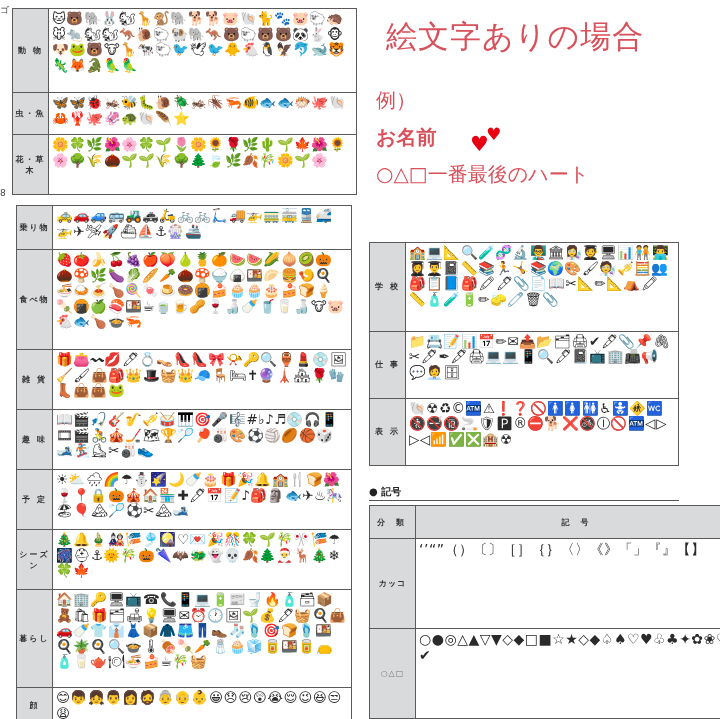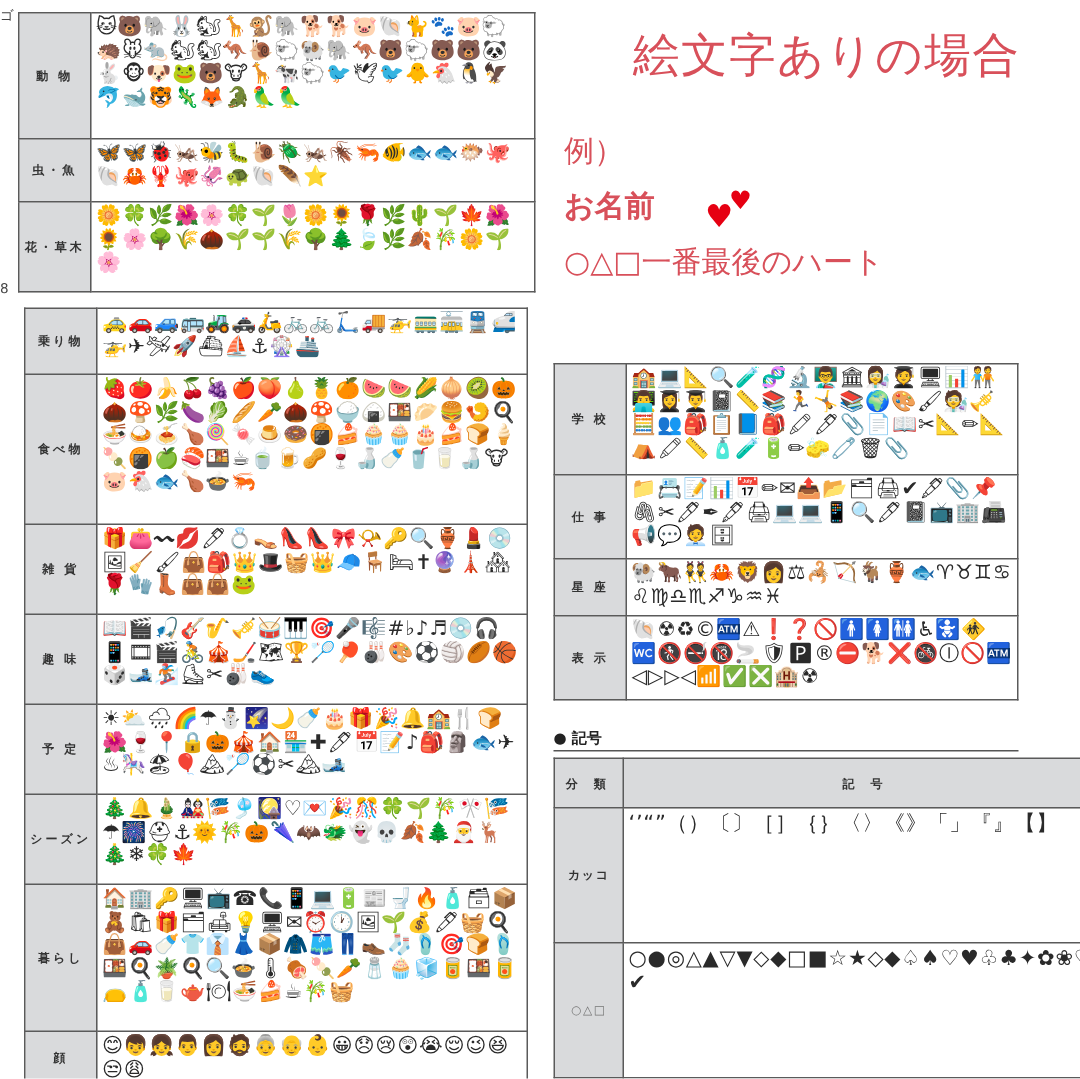--- a/index.html
+++ b/index.html
@@ -3,21 +3,21 @@
 <meta charset="utf-8">
 <style>
   * { box-sizing: border-box; margin: 0; padding: 0; }
   html, body { width: 720px; height: 719px; background: #ffffff; overflow: hidden; }
   body { position: relative; font-family: "DejaVu Sans", sans-serif; color: #222; }
 
   .panel { position: absolute; background: #fff; }
   table.emo { border-collapse: collapse; width: 100%; height: 100%; table-layout: fixed; }
   table.emo td { border: 1.5px solid #5a5a5a; vertical-align: top; }
   table.emo td.cat {
-    background: #d9dadc; width: 48px; text-align: center; vertical-align: middle;
+    background: #d9dadc; width: 36px; text-align: center; vertical-align: middle;
     font-size: 8px; font-weight: bold; color: #333; letter-spacing: 2px;
   }
   table.emo td.glyphs {
     padding: 2px 3px; font-size: 13.5px; line-height: 15.5px; color: #2a2a2a;
     letter-spacing: 0.5px; word-break: break-all; font-family: "DejaVu Sans", sans-serif;
   }
   table.emo th {
     background: #d9dadc; border: 1.5px solid #5a5a5a; font-size: 8px; font-weight: bold;
     color: #333; height: 14px; letter-spacing: 4px;
   }
@@ -26,21 +26,21 @@
   #p-animals { left: 12px; top: 8px; width: 345px; height: 186px; }
   #p-animals table.emo { border-top: none; }
   #p-left    { left: 16px; top: 205px; width: 336px; height: 514px; }
   #p-right   { left: 369px; top: 242px; width: 310px; height: 224px; }
   #p-symbols { left: 369px; top: 505px; width: 370px; height: 214px; }
 
   .margin-mark { position: absolute; font-size: 9px; color: #444; }
 
   
   .note { position: absolute; color: #d8505a; font-family: "DejaVu Sans", sans-serif; }
-  #note-title { left: 386px; top: 16px; font-size: 31px; letter-spacing: 1px; margin-left: 36px; }
+  #note-title { left: 386px; top: 16px; font-size: 31px; letter-spacing: 1px; }
   #note-ex    { left: 376px; top: 87px; font-size: 20px; }
   #note-name  { left: 376px; top: 124px; font-size: 20px; font-weight: bold; }
   #note-rule  { left: 376px; top: 161px; font-size: 20px; letter-spacing: 0px; }
   #hearts { position: absolute; left: 470px; top: 124px; width: 60px; height: 36px; }
   .heart { position: absolute; color: #e60012; line-height: 1; }
   #heart-small { left: 16px; top: 2px; font-size: 17px; }
   #heart-big   { left: 0px; top: 10px; font-size: 21px; }
 
   .sec-header { position: absolute; left: 369px; top: 485px; font-size: 10px; font-weight: bold; color: #222; }
   .sec-rule { position: absolute; left: 369px; top: 500px; width: 310px; height: 0; border-top: 1.5px solid #555; }
@@ -124,24 +124,20 @@
   <table class="emo">
     <tbody>
         <tr style="height:74px">
       <td class="cat">学 校</td>
       <td class="glyphs">🏫💻📐🔍🧪🧬🔬👨‍🏫🏛👩‍🔬🧑‍🎓🖥📊🧑‍🤝‍🧑👨‍💻👩‍🎓👨‍🎓📓📏📚🏃🤸📚🌍🎨🖌🧑‍🔬🎺🧮👥🎒📋📘🎒🖍🖊📎📄📖✂📐✏📐⛺🖍📏🧴🧪🔋✏🧽🧷🗑📎</td>
     </tr>
     <tr style="height:56px">
       <td class="cat">仕 事</td>
       <td class="glyphs">📁📇📝📊📅✏✉📤📂🗂🖨✔🖋📎📌🖇✂🖊✒🖋🖨💻💻📱🔍🖊📓📺🏢📠📢💬🧑‍💼🗄</td>
     </tr>
-    <tr style="height:38px">
-      <td class="cat">星 座</td>
-      <td class="glyphs">🐏🐂👯🦀🦁👩⚖🦂🏹🐐🏺🐟♈♉♊♋♌♍♎♏♐♑♒♓</td>
-    </tr>
     <tr style="height:56px">
       <td class="cat">表 示</td>
       <td class="glyphs">🐚☢♻©🏧⚠❗❓🚫🚹🚺🚻♿🚼🚸🚾🚷🚭🔞🚬🛡🅿®⛔🐕❌🚳Ⓘ🚫🏧◁▷▷◁📶✅❎🏨☢</td>
     </tr>
   </tbody>
     </table>
 </div>
 
 <div class="sec-header">
   <span>●</span>

